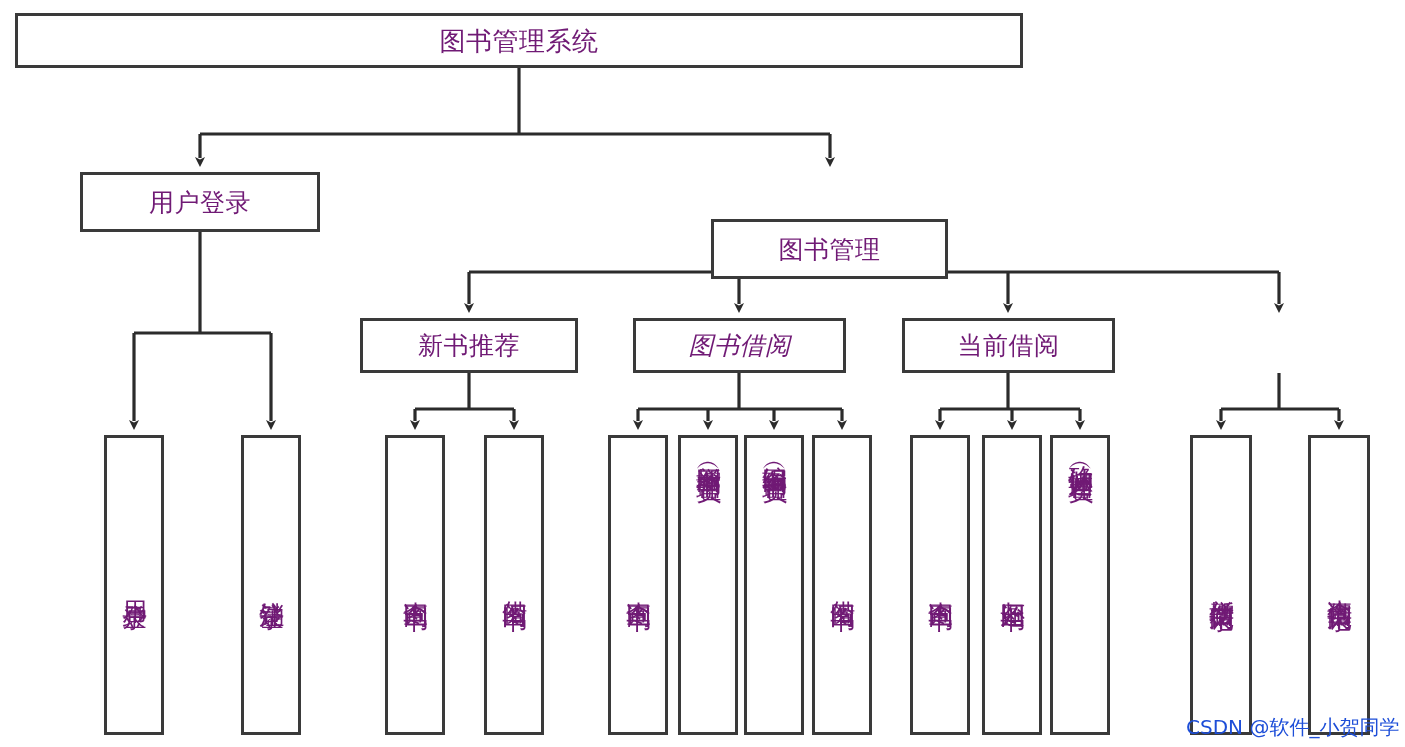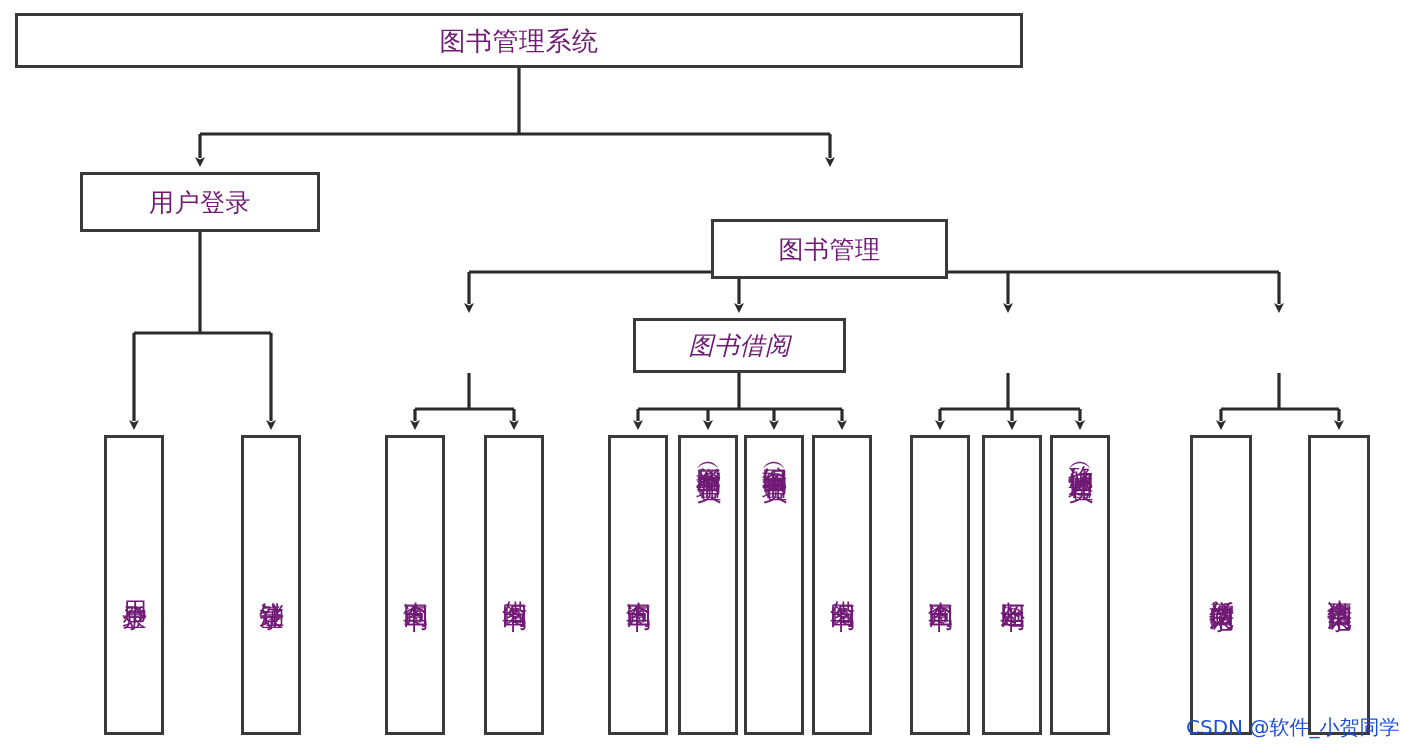--- a/index.html
+++ b/index.html
@@ -134,22 +134,28 @@
     <span class="label">图书管理系统</span>
   </div>
 
   <div class="node horiz" style="left:80px; top:172px; width:240px; height:60px;">
     <span class="label">用户登录</span>
   </div>
   <div class="node horiz" style="left:711px; top:172px; width:237px; height:60px;margin-top:47px;">
     <span class="label">图书管理</span>
   </div>
 
+  <div class="node horiz" style="left:360px; top:318px; width:218px; height:55px;">
+    <span class="label">新书推荐</span>
+  </div>
   <div class="node horiz" style="left:633px; top:318px; width:213px; height:55px;font-style:italic;">
     <span class="label">图书借阅</span>
+  </div>
+  <div class="node horiz" style="left:902px; top:318px; width:213px; height:55px;">
+    <span class="label">当前借阅</span>
   </div>
 
   <div class="node vert centered" style="left:104px; top:435px; width:60px; height:300px;">
     <span class="label">用户登录</span>
   </div>
   <div class="node vert centered" style="left:241px; top:435px; width:60px; height:300px;">
     <span class="label">注销登录</span>
   </div>
   <div class="node vert centered" style="left:385px; top:435px; width:60px; height:300px;">
     <span class="label">查询图书</span>

